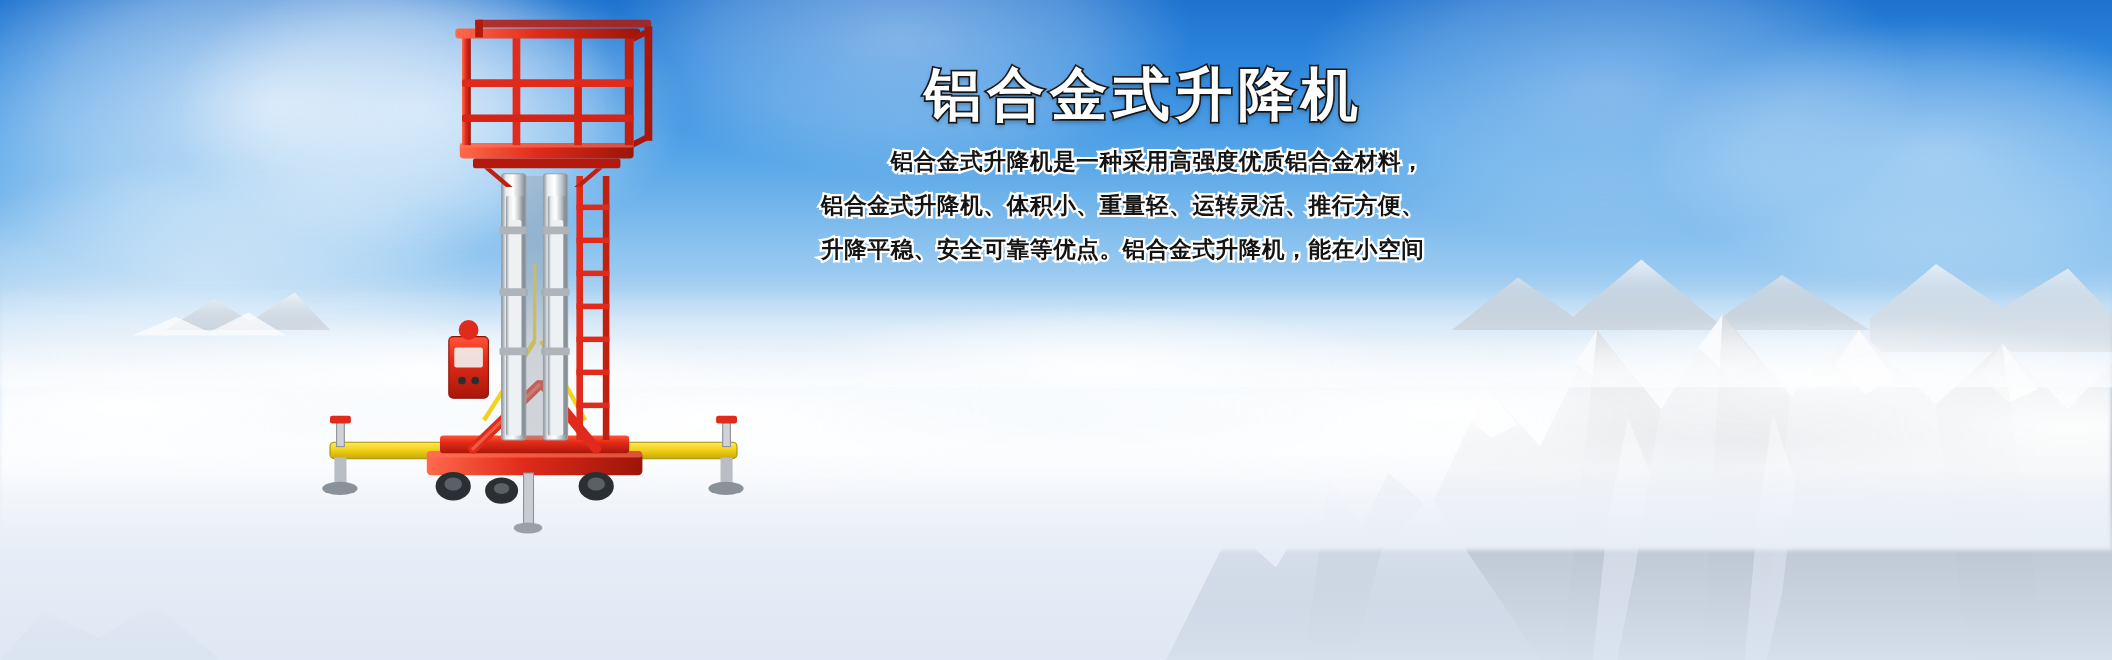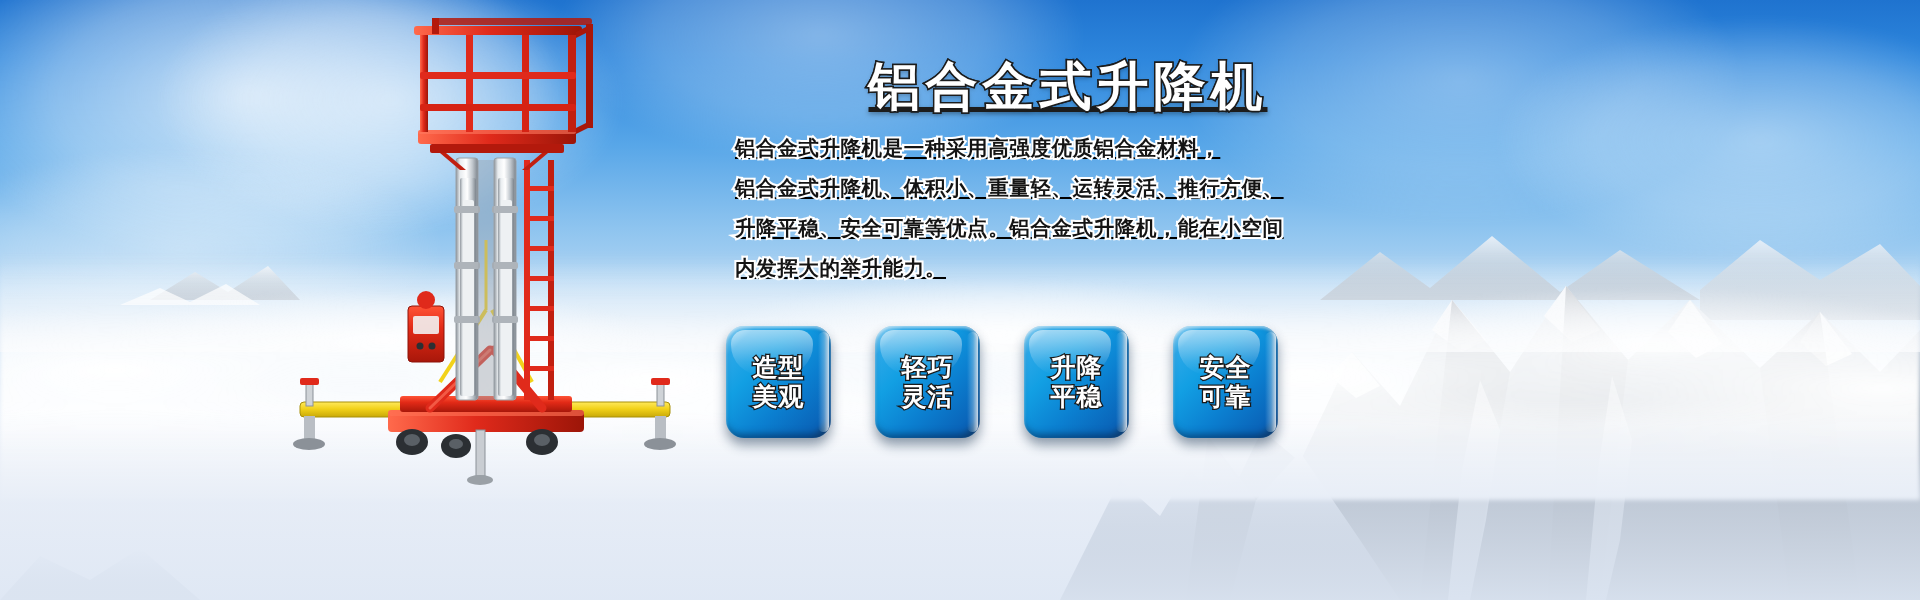--- a/index.html
+++ b/index.html
@@ -76,43 +76,41 @@
     background: linear-gradient(to bottom, rgba(232,238,247,0) 0%, rgba(228,235,246,.75) 45%, rgba(222,231,244,.95) 100%);
     pointer-events: none;
   }
 
   
   .mountains { position: absolute; left: 0; top: 0; width: 1920px; height: 600px; pointer-events: none; }
 
   
   .headline {
     position: absolute;
-    left: 788px;
+    left: 760px;
     top: 52px;
     width: 560px;
     text-align: center;
     font-size: 52px;
     font-weight: bold;
     letter-spacing: 5px;
     color: #ffffff;
     -webkit-text-stroke: 3px #1c1c1c;
     paint-order: stroke fill;
     text-shadow: 0 2px 5px rgba(0,0,0,.35);
     white-space: nowrap;
-    text-decoration: underline;
   }
 
   
   .desc {
     position: absolute;
     left: 735px;
     top: 132px;
     width: 560px;
-    text-align: left;
-    text-decoration: underline;
+    text-align: right;
   }
   .desc p {
     margin: 0 0 8px 0;
     font-size: 20.5px;
     font-weight: bold;
     letter-spacing: .6px;
     line-height: 32px;
     color: #141414;
     -webkit-text-stroke: 4px #ffffff;
     paint-order: stroke fill;
@@ -401,35 +399,16 @@
       <path d="M296 118 L312 110 L312 116 L296 124 Z" fill="#a8170a"></path>
     </g>
   </svg>
 
   <div class="headline">铝合金式升降机</div>
 
   <div class="desc">
     <p>铝合金式升降机是一种采用高强度优质铝合金材料，</p>
     <p>铝合金式升降机、体积小、重量轻、运转灵活、推行方便、</p>
     <p>升降平稳、安全可靠等优点。铝合金式升降机，能在小空间</p>
-    <p>内发挥大的举升能力。</p>
   </div>
 
-  <div class="features">
-    <div class="feature">
-      <div class="ftxt">造型</div>
-      <div class="ftxt">美观</div>
-    </div>
-    <div class="feature">
-      <div class="ftxt">轻巧</div>
-      <div class="ftxt">灵活</div>
-    </div>
-    <div class="feature">
-      <div class="ftxt">升降</div>
-      <div class="ftxt">平稳</div>
-    </div>
-    <div class="feature">
-      <div class="ftxt">安全</div>
-      <div class="ftxt">可靠</div>
-    </div>
-  </div>
 
 </div>
 
 </body></html>

